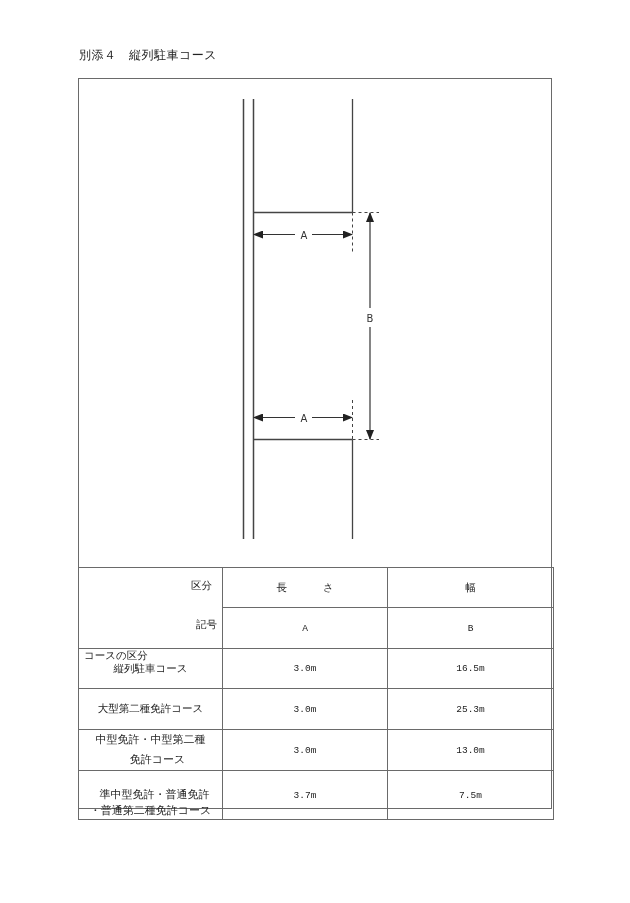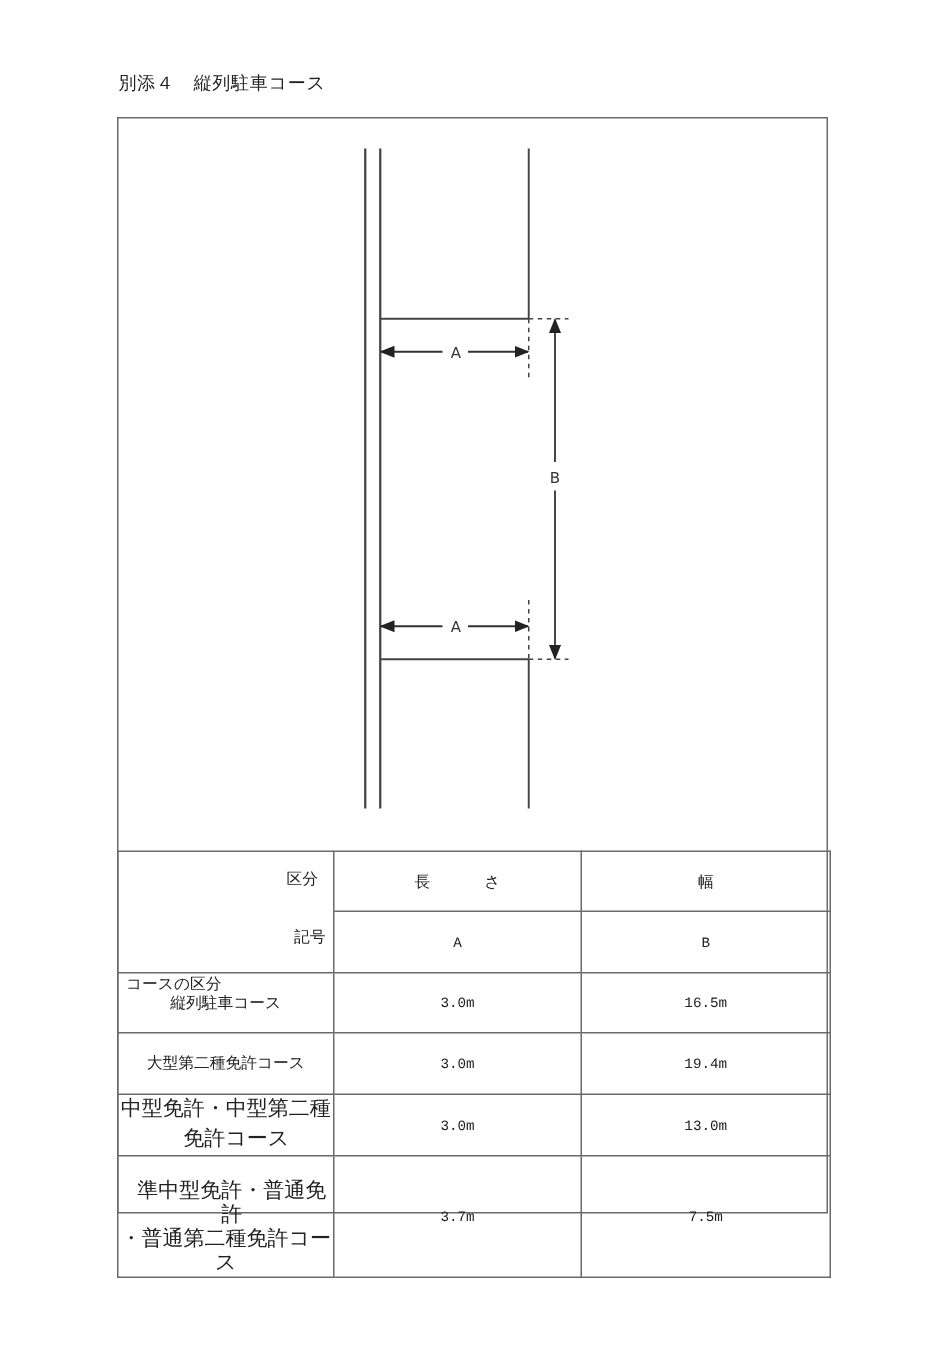--- a/index.html
+++ b/index.html
@@ -82,21 +82,21 @@
     .len-label {
       letter-spacing: 36px;
       padding-left: 36px;
     }
     .mono-num {
       font-family: "DejaVu Sans Mono", "Liberation Mono", monospace;
       font-size: 9.5px;
     }
     .two-line {
       line-height: 20px;
-      font-size: 14px;
+      font-size: 11px;
     }
   </style>
 </head>
 <body>
 
 <div class="doc-title">別添４　縦列駐車コース</div>
 
 <div class="frame"></div>
 
 <svg class="diagram" width="630" height="560" viewBox="0 0 630 560">
@@ -160,21 +160,21 @@
     <td class="mono-num">B</td>
   </tr>
   <tr class="row-40">
     <td>縦列駐車コース</td>
     <td class="mono-num">3.0m</td>
     <td class="mono-num">16.5m</td>
   </tr>
   <tr class="row-41">
     <td>大型第二種免許コース</td>
     <td class="mono-num">3.0m</td>
-    <td class="mono-num">19.4m</td>
+    <td class="mono-num">25.3m</td>
   </tr>
   <tr class="row-40">
     <td class="two-line">
       <div>中型免許・中型第二種</div>
       <div style="text-align:center;padding-left:14px;">免許コース</div>
     </td>
     <td class="mono-num">3.0m</td>
     <td class="mono-num">13.0m</td>
   </tr>
   <tr class="row-40">

